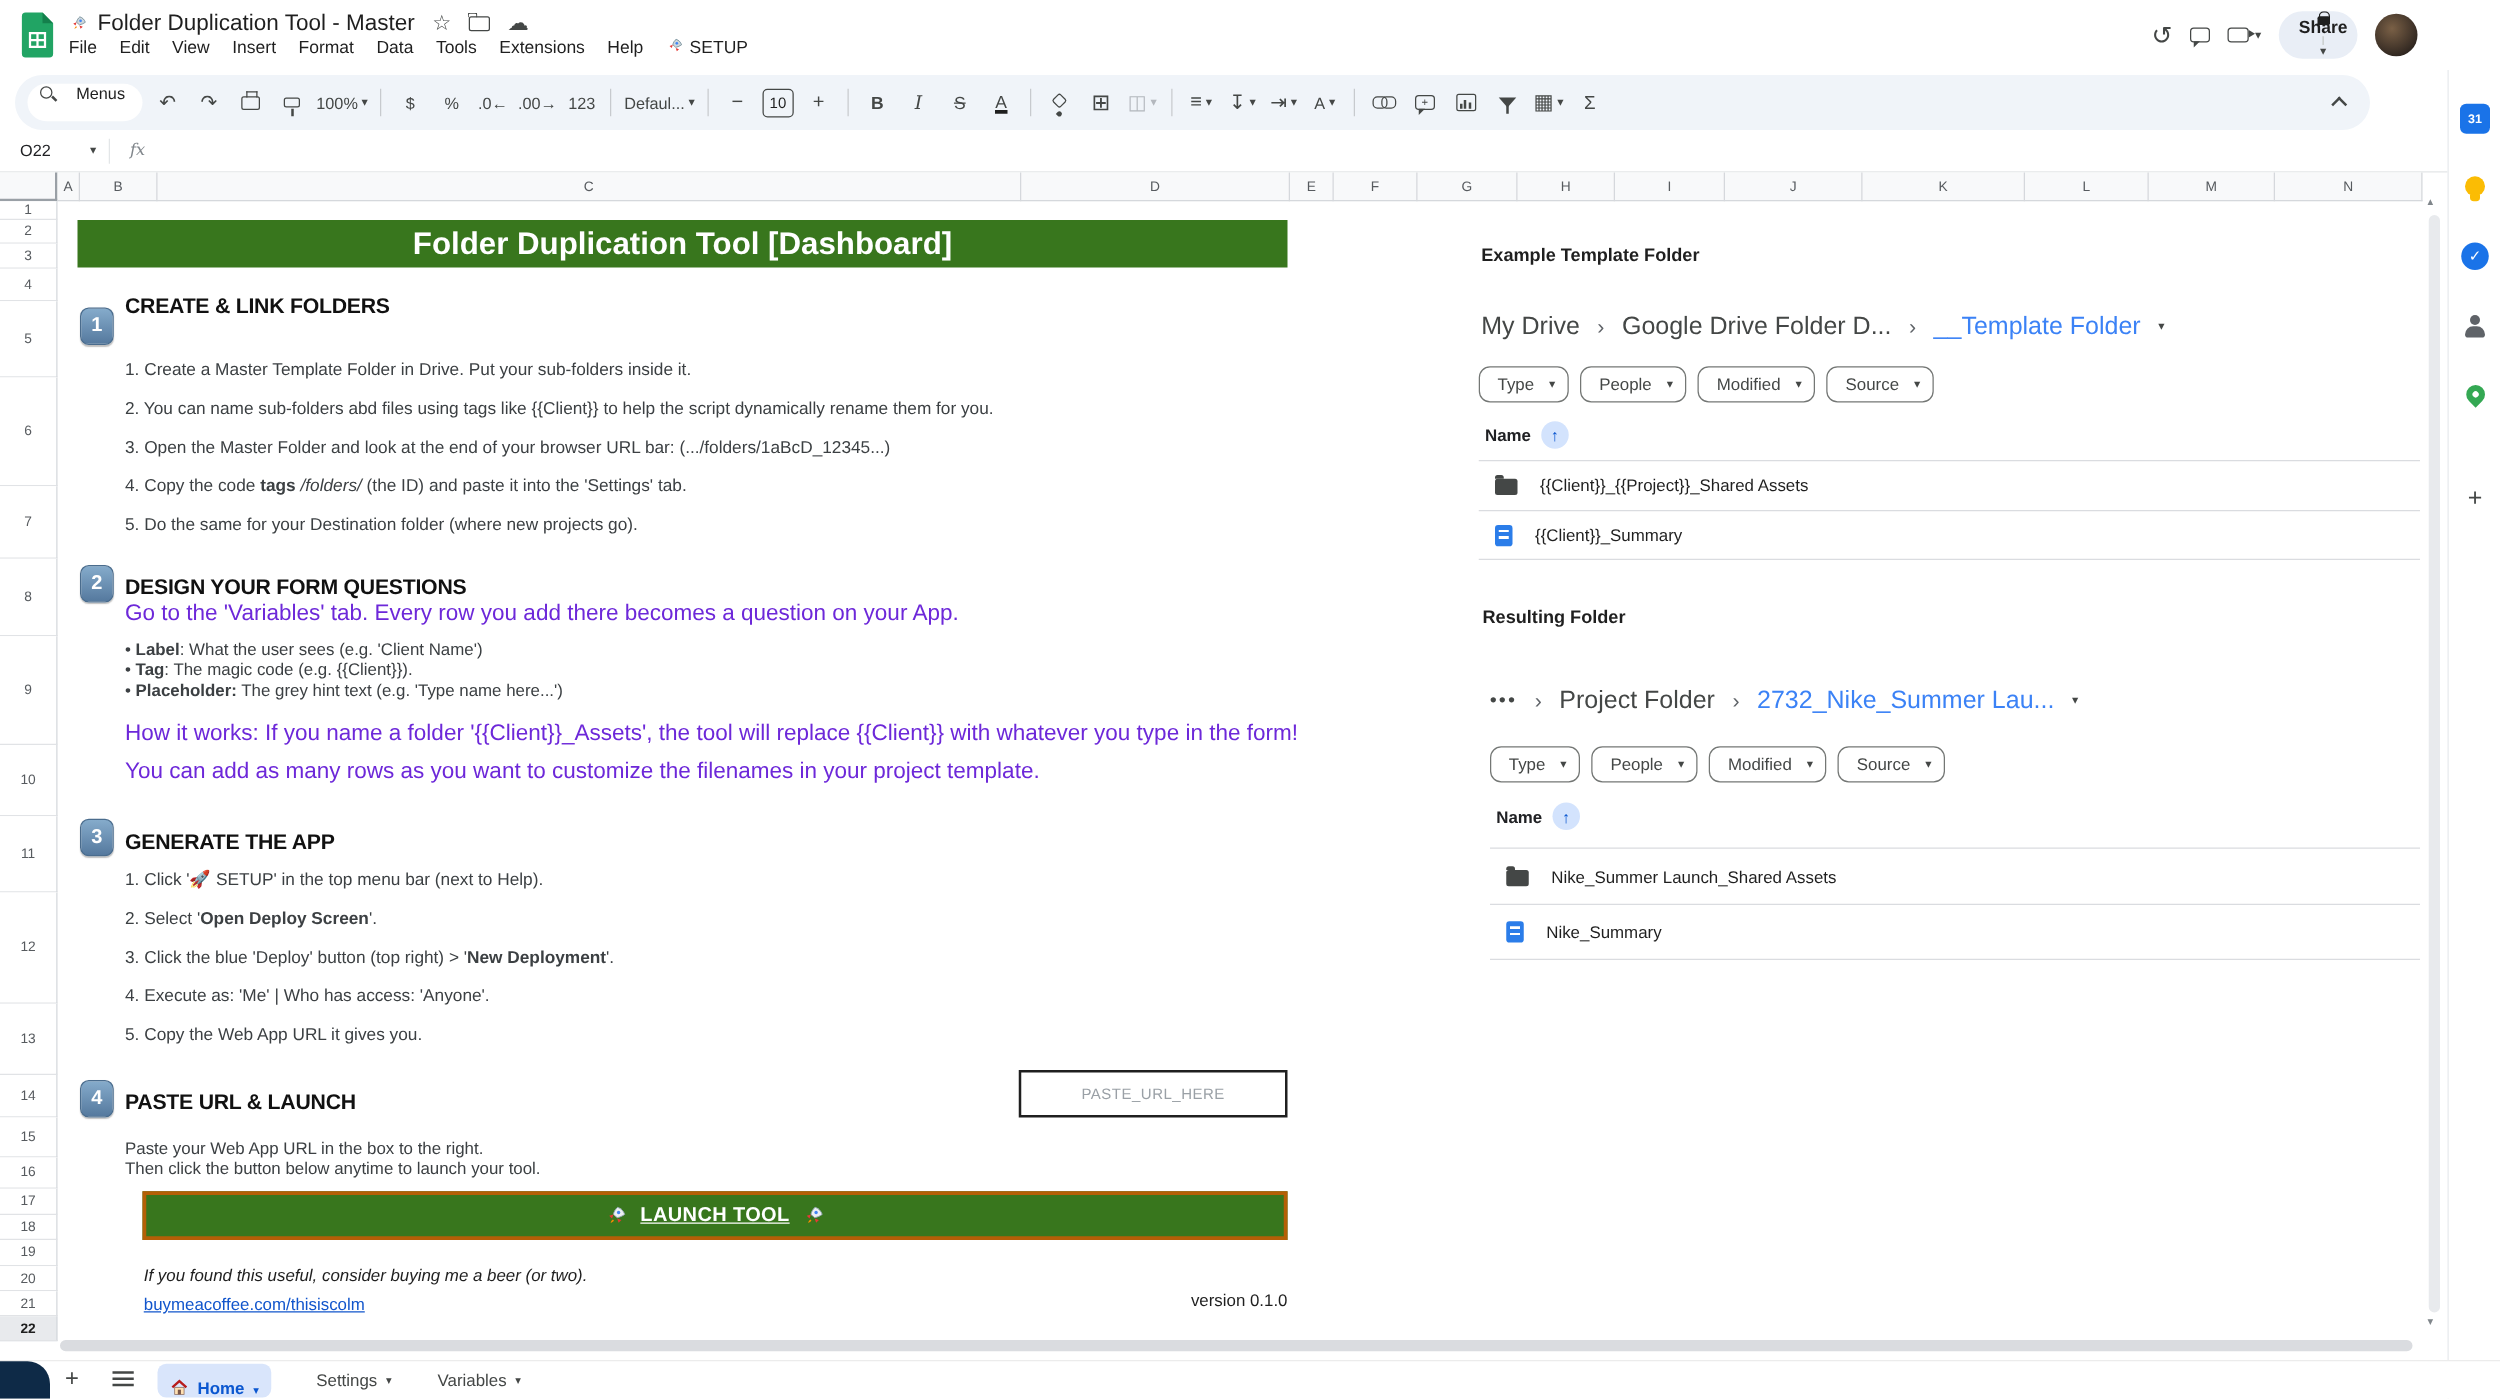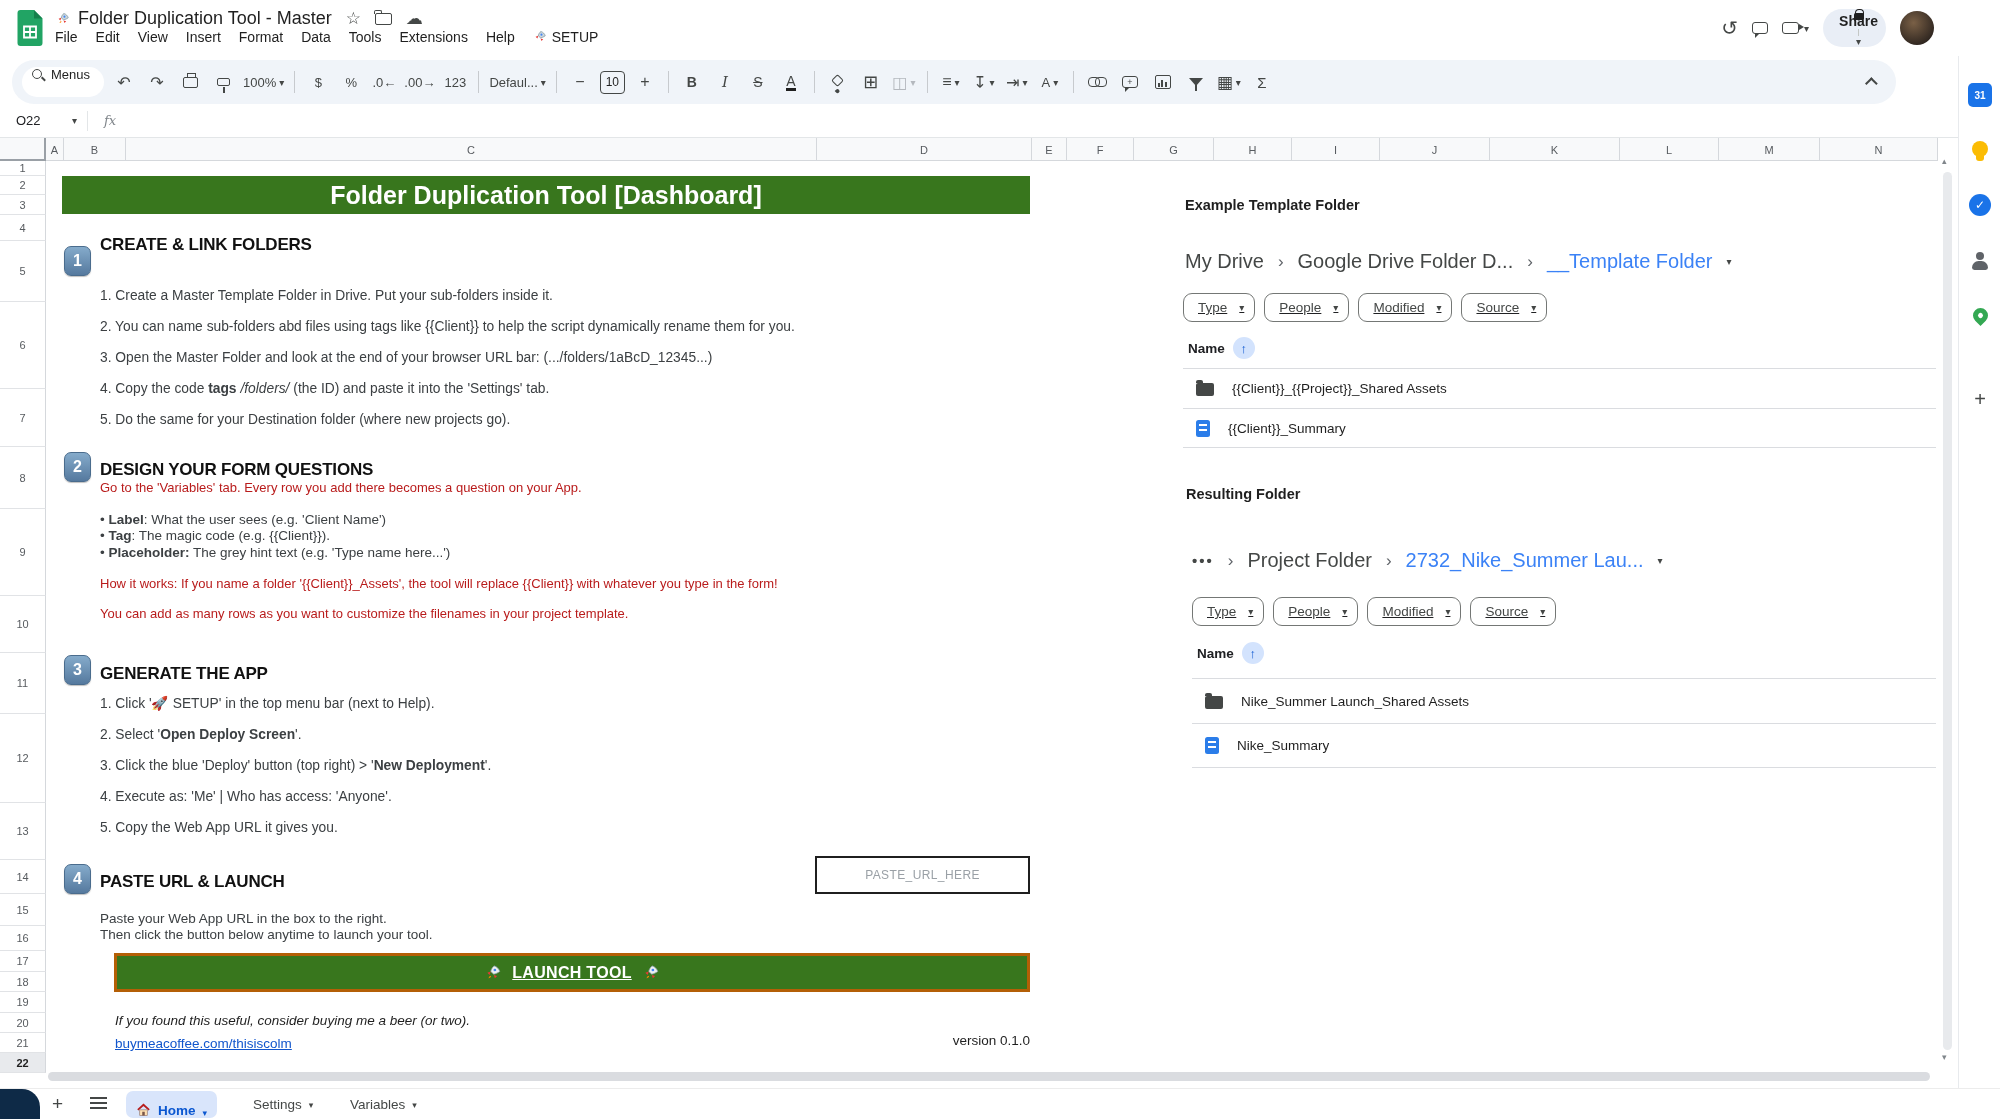--- a/index.html
+++ b/index.html
@@ -29,21 +29,21 @@
   .ic-cam { width:17px; height:12px; border:1.7px solid #444746; border-radius:3px; position:relative; display:inline-block; }
   .ic-cam::after { content:""; position:absolute; right:-6px; top:1px; border-left:5px solid #444746; border-top:3.5px solid transparent; border-bottom:3.5px solid transparent; }
   .ic-bubble { width:16px; height:12px; border:1.7px solid #444746; border-radius:3px; position:relative; display:inline-block; font-size:9px; line-height:10px; text-align:center; color:#444746; }
   .ic-bubble::after { content:""; position:absolute; left:2px; bottom:-5px; border-top:5px solid #444746; border-right:5px solid transparent; }
   .ic-mvfolder { width:17px; height:12px; border:1.7px solid #444746; border-radius:2px; position:relative; display:inline-block; }
   .ic-mvfolder::before { content:""; position:absolute; left:-1.7px; top:-4px; width:6px; height:3px; border:1.7px solid #444746; border-bottom:none; border-radius:2px 2px 0 0; }
   .chev { font-size:10px; color:#444746; }
 
   
   .toolbar { position:absolute; left:12px; top:60px; width:1884px; height:44px; background:#f0f4f9; border-radius:22px; display:flex; align-items:center; gap:7px; padding-left:10px; }
-  .menus-pill { background:#fff; border-radius:16px; height:30px; display:flex; align-items:center; gap:9px; padding:0 14px 16px 10px; cursor:pointer; }
+  .menus-pill { background:#fff; border-radius:16px; height:30px; display:flex; align-items:center; gap:19px; padding:0 14px 16px 10px; cursor:pointer; }
   .menus-pill .lbl { font-size:13px; color:#1f1f1f; }
   .ic-search { width:10px; height:10px; border:1.8px solid #444746; border-radius:50%; position:relative; display:inline-block; }
   .ic-search::after { content:""; position:absolute; left:8px; top:8px; width:5px; height:1.8px; background:#444746; transform:rotate(45deg); }
   .tbtn { min-width:26px; height:28px; display:flex; align-items:center; justify-content:center; border-radius:6px; color:#444746; font-size:16px; cursor:pointer; gap:3px; }
   .tbtn.small-text { font-size:13px; }
   .tsep { width:1px; height:22px; background:#c7cace; margin:0 3px; }
   .fs-box { width:25px; height:23px; border:1.6px solid #444746; border-radius:4px; font-size:12px; color:#1f1f1f; display:flex; align-items:center; justify-content:center; cursor:text; }
   .strike-l { text-decoration:line-through; }
   .under-a { border-bottom:3px solid #1f1f1f; line-height:14px; font-size:14px; }
   .dim { color:#b4b8be; }
@@ -77,40 +77,40 @@
   .row-num { position:absolute; left:0; width:46px; border-bottom:1px solid #e1e3e6; border-right:1px solid #d5d8dc; font-size:11px; color:#575b5f; display:flex; align-items:center; justify-content:center; cursor:pointer; background:#fff; }
   .row-num.active { background:#e8eaed; color:#1f1f1f; font-weight:700; }
 
   
   .banner { position:absolute; left:62px; top:176px; width:968px; height:38px; background:#38761d; color:#fff; font-size:25px; font-weight:700; display:flex; align-items:center; justify-content:center; }
   .badge { position:absolute; width:27px; height:30px; border-radius:7px; background:linear-gradient(#85abcb,#55799e); border:1px solid #4a6c8d; box-shadow:0 1px 1px rgba(0,0,0,.25); color:#fff; font-weight:700; font-size:16px; display:flex; align-items:center; justify-content:center; }
   .sec-title { position:absolute; left:100px; font-size:17px; font-weight:700; color:#111; letter-spacing:-0.2px; white-space:nowrap; }
   .steps { position:absolute; left:100px; color:#3c4043; font-size:13.8px; }
   .steps div { height:31px; line-height:31px; white-space:nowrap; }
   .tight div { height:16.4px; line-height:16.4px; font-size:13.5px; }
-  .para { position:absolute; left:100px; font-size:13px; color:#b91c1c; white-space:nowrap; }
+  .para { position:absolute; left:100px; font-size:18px; color:#6d28d9; white-space:nowrap; }
   .s4lines div { height:15.5px; line-height:15.5px; font-size:13.5px; }
   .paste-box { position:absolute; left:815px; top:856px; width:215px; height:38px; border:2px solid #1f1f1f; background:#fff; display:flex; align-items:center; justify-content:center; cursor:text; }
   .paste-box span { color:#9aa0a6; font-size:12px; letter-spacing:.4px; }
   .launch-bar { position:absolute; left:114px; top:953px; width:916px; height:39px; background:#38761d; border:3px solid #b45f06; display:flex; align-items:center; justify-content:center; gap:10px; cursor:pointer; }
   .launch-bar span { color:#fff; font-size:16px; font-weight:700; text-decoration:underline; letter-spacing:.3px; }
   .foot-note { position:absolute; left:115px; top:1013px; font-size:13.5px; font-style:italic; color:#1f1f1f; }
   .foot-link { position:absolute; left:115px; top:1036px; font-size:13.5px; color:#1155cc; text-decoration:underline; cursor:pointer; }
   .version { position:absolute; left:830px; top:1033px; width:200px; text-align:right; font-size:13.5px; color:#1f1f1f; }
   .rocket { width:18px; height:18px; }
   .rocket.sm { width:14px; height:14px; }
 
   
   .panel-h { position:absolute; font-size:14.5px; font-weight:700; color:#1f1f1f; }
   .crumbs { position:absolute; display:flex; align-items:center; gap:14px; color:#444746; font-size:20px; white-space:nowrap; }
   .crumbs .sep { font-size:17px; color:#5f6368; }
   .crumbs .last { color:#3b82f6; }
   .crumbs .dots { letter-spacing:2px; font-size:15px; font-weight:700; color:#444746; cursor:pointer; }
   .crumb { cursor:pointer; }
-  .chips { position:absolute; display:flex; gap:9px;text-decoration:underline; }
+  .chips { position:absolute; display:flex; gap:9px; }
   .chip { height:29px; border:1px solid #747775; border-radius:9px; background:#fff; display:flex; align-items:center; gap:12px; padding:0 10px 0 14px; font-size:13.5px; color:#444746; cursor:pointer; }
   .namerow { position:absolute; display:flex; align-items:center; gap:8px; font-size:13.5px; color:#202124; font-weight:600; }
   .sort-circle { width:22px; height:22px; border-radius:50%; background:#d3e3fd; color:#0b57d0; font-size:13px; font-weight:700; display:flex; align-items:center; justify-content:center; cursor:pointer; }
   .filelist { position:absolute; }
   .filerow { display:flex; align-items:center; gap:18px; padding-left:13px; border-top:1px solid #dadce0; cursor:pointer; }
   .filelist .filerow:last-child { border-bottom:1px solid #dadce0; }
   .filerow .fname { font-size:13.5px; color:#1f1f1f; }
   .fi { display:inline-block; position:relative; }
   .fi.folder { width:18px; height:13px; background:#444746; border-radius:2px; margin-top:2px; }
   .fi.folder::before { content:""; position:absolute; left:0; top:-3px; width:7px; height:3px; background:#444746; border-radius:2px 2px 0 0; }

